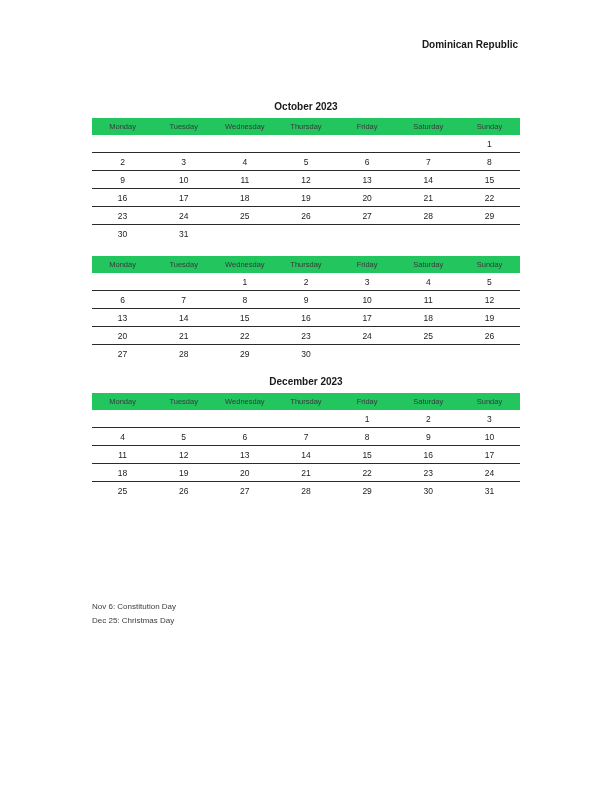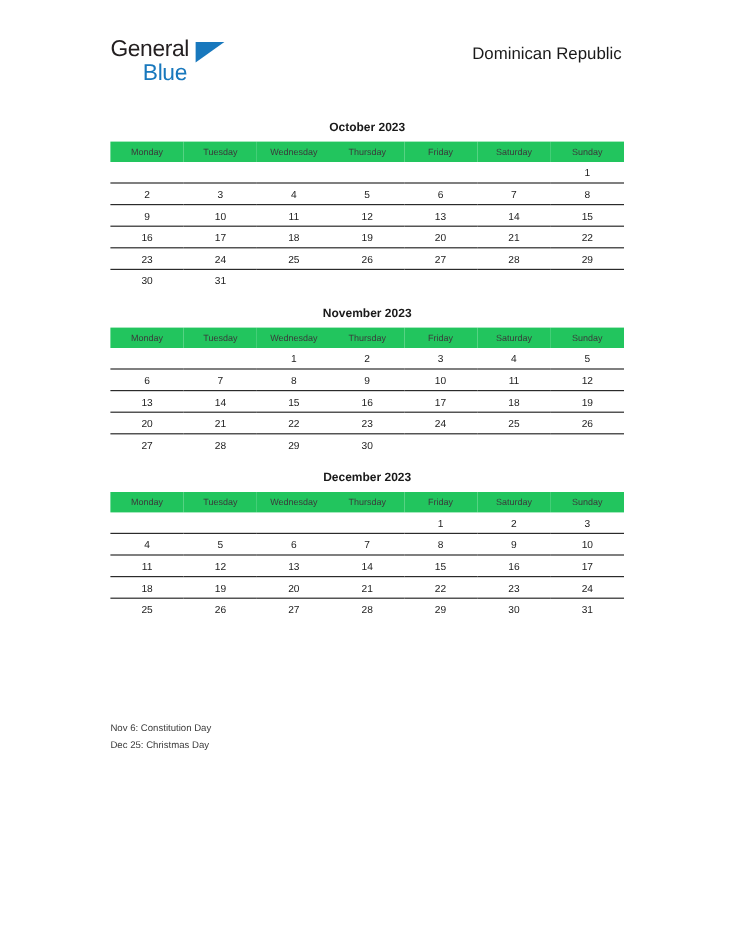--- a/index.html
+++ b/index.html
@@ -66,22 +66,22 @@
     text-align: right;
   }
   .quarter-title {
     font-size: 21px;
     font-weight: 400;
     color: #1a1a1a;
     line-height: 26px;
     white-space: nowrap;
   }
   .country-title {
-    font-size: 14px;
-    font-weight: 400;
+    font-size: 10px;
+    font-weight: 700;
     color: #1a1a1a;
     line-height: 21px;
     margin-top: 1px;
     white-space: nowrap;
   }
 
   
   .months {
     position: absolute;
     left: 92px;
@@ -147,25 +147,20 @@
     font-size: 8px;
     color: #3c3c3c;
     line-height: 14px;
   }
 </style>
 </head>
 <body>
 
 <div class="page-header">
 
-  <div class="logo">
-    <span class="logo-general">General</span>
-    <span class="logo-blue">Blue</span>
-    <span class="logo-triangle"></span>
-  </div>
 
   <div class="title-block">
     <div class="country-title">Dominican Republic</div>
   </div>
 
 </div>
 
 <div class="months" id="months-container">
     <div class="month-block">
       <div class="month-name">October 2023</div>
@@ -233,21 +228,20 @@
             <td></td>
             <td></td>
             <td></td>
             <td></td>
             <td></td>
           </tr>
         </tbody>
       </table>
     </div>
     <div class="month-block">
-      <div class="month-name">November 2023</div>
       <table class="cal">
         <thead>
           <tr>
             <th>Monday</th>
             <th>Tuesday</th>
             <th>Wednesday</th>
             <th>Thursday</th>
             <th>Friday</th>
             <th>Saturday</th>
             <th>Sunday</th>

